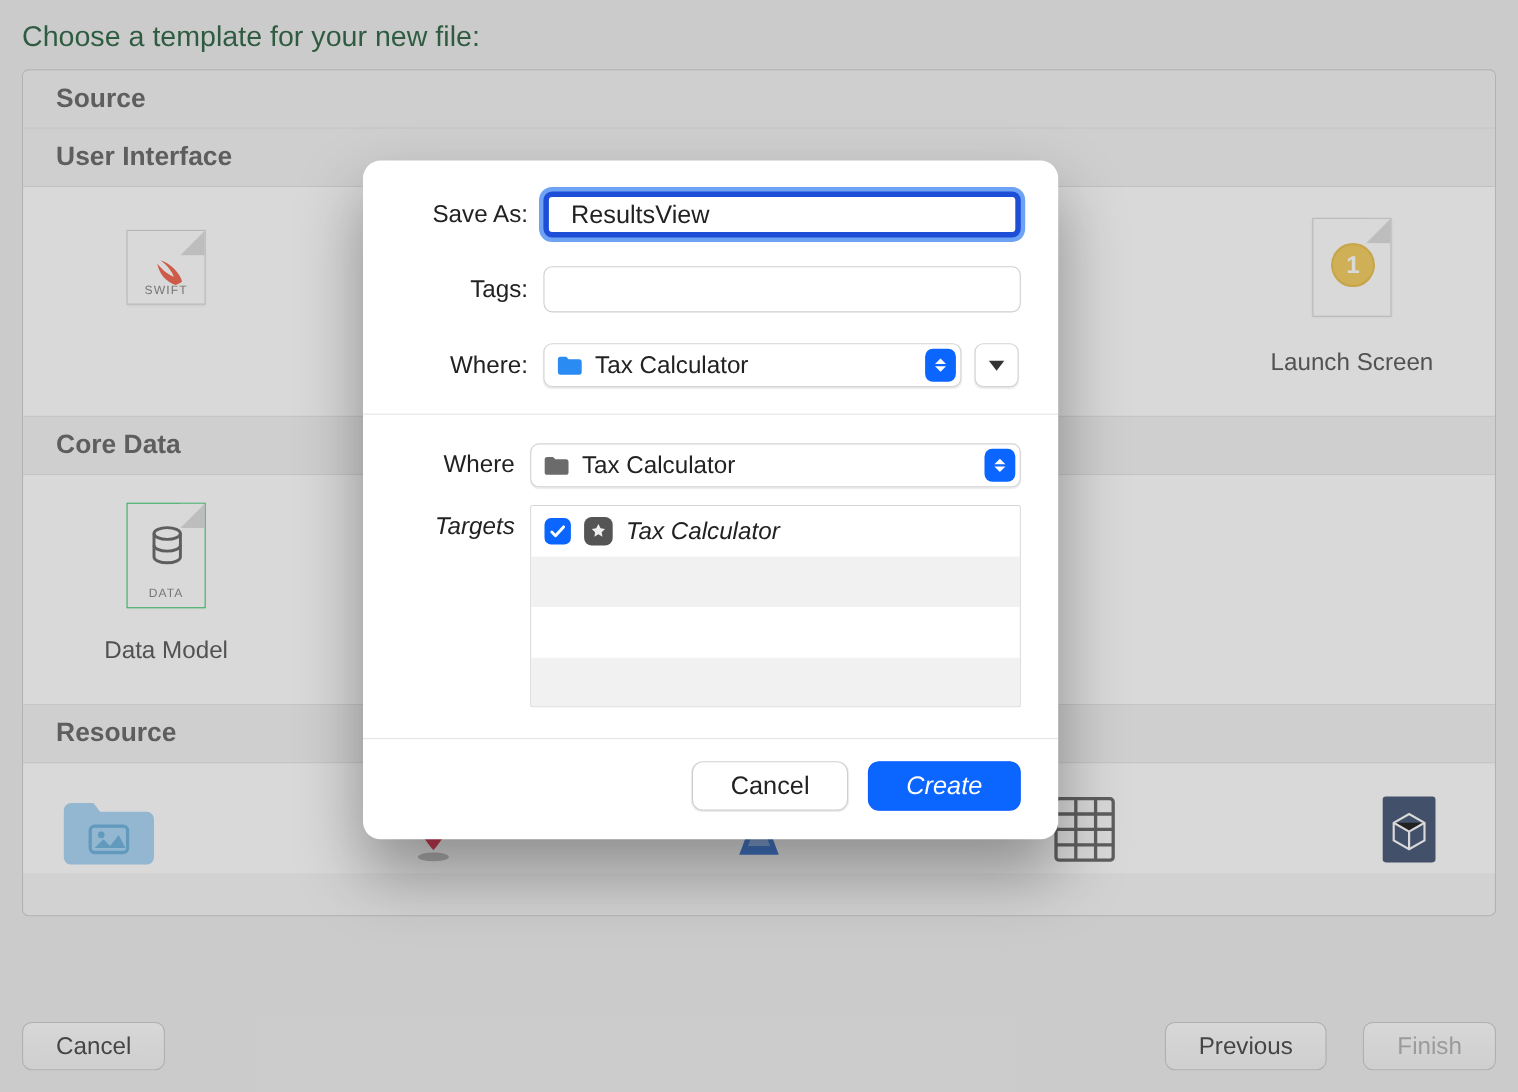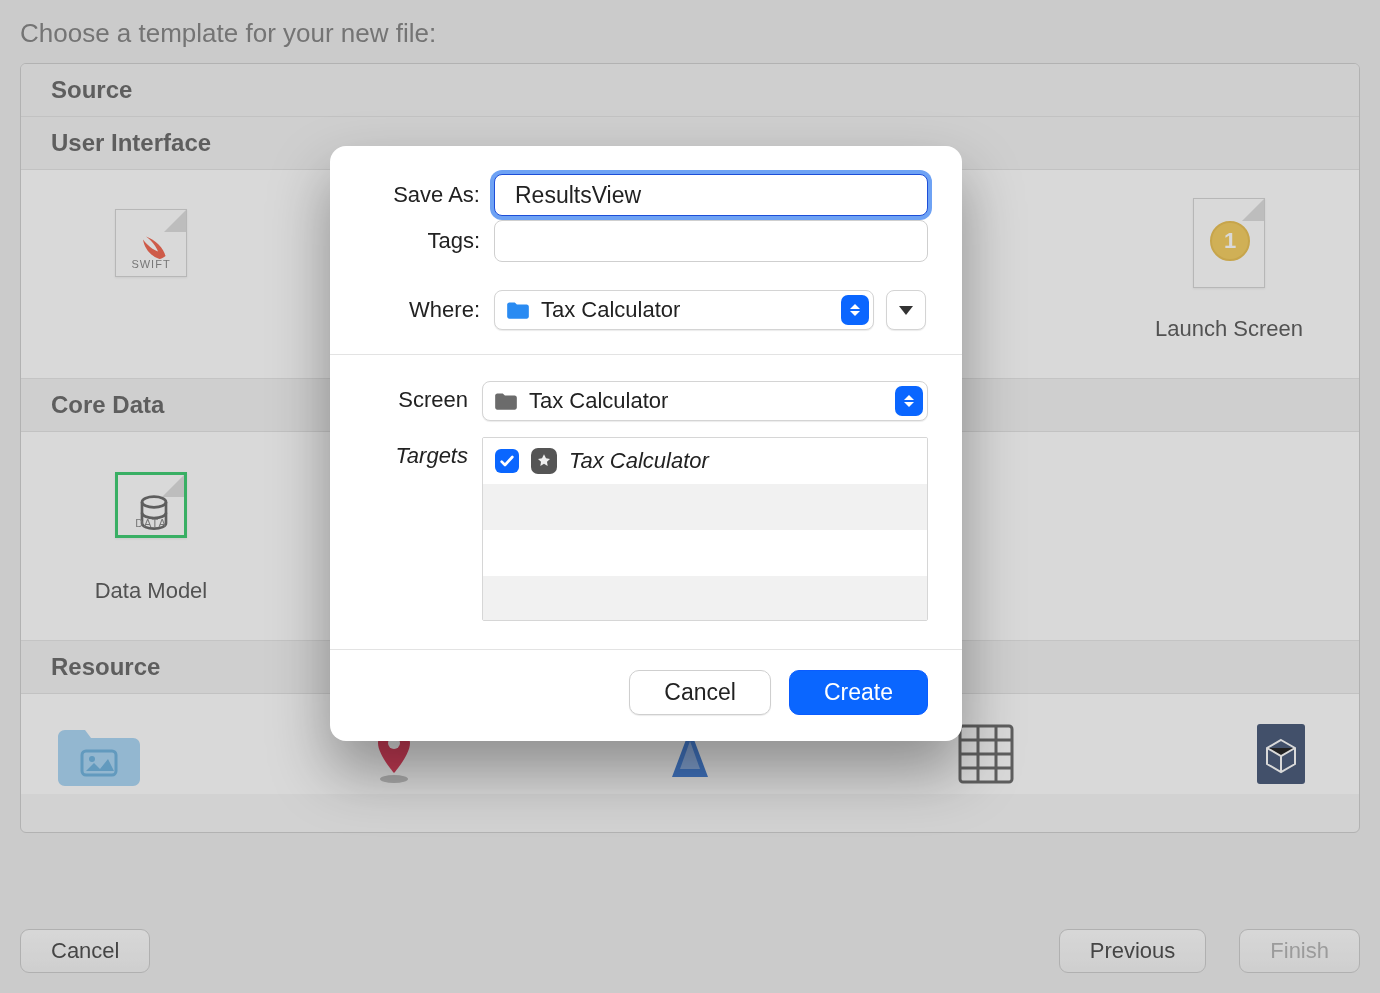--- a/index.html
+++ b/index.html
@@ -17,21 +17,21 @@
     pointer-events: none;
   }
 
   
   .bg {
     position: absolute; inset: 0;
     padding: 18px 20px 20px 20px;
   }
   .bg-title {
     font-size: 26px;
-    color: #737373;
+    color: #14532d;
     margin-bottom: 14px;
   }
   .chooser {
     border: 1px solid #c9c9c9;
     border-radius: 6px;
     background: #f5f5f5;
     height: 770px;
     overflow: hidden;
   }
   .chooser-top {
@@ -141,21 +141,21 @@
     z-index: 10;
     overflow: hidden;
   }
   .sheet-section {
     padding: 28px 34px 24px 34px;
   }
   .sheet-section.bordered { border-bottom: 1px solid #e3e3e3; }
   .field-row {
     display: flex;
     align-items: center;
-    margin-bottom: 4px;
+    margin-bottom: 26px;
   }
   .field-row:last-child { margin-bottom: 0; }
   .field-label {
     width: 130px;
     text-align: right;
     font-size: 22px;
     color: #222;
     padding-right: 14px;
   }
   .text-input {
@@ -163,21 +163,21 @@
     font-size: 23px;
     padding: 6px 14px;
     border: 1px solid #cfcfcf;
     border-radius: 8px;
     background: #fff;
     color: #222;
     height: 42px;
   }
   .text-input.focused {
     outline: none;
-    border: 1px solid #1d4ed8;
+    border: 5px solid #1d4ed8;
     box-shadow: 0 0 0 4px #6ea2f4;
     padding-left: 20px;
   }
   .where-row { display:flex; align-items:center; gap: 12px; }
   .popup {
     flex: 1;
     display: flex;
     align-items: center;
     border: 0.5px solid #d4d4d4;
     border-radius: 8px;
@@ -283,20 +283,21 @@
   .mbtn.secondary {
     background: #fff;
     border: 1px solid #cfcfcf;
     box-shadow: 0 1px 1px rgba(0,0,0,0.08);
     color: #222;
   }
   .mbtn.primary {
     background: #0a66ff;
     border: 1px solid #0a5cff;
     color: #fff;
+    font-style: italic;
   }
 
   
   .folder-icon { width:26px;height:22px;color:#2a8bf2; }
   .folder-gray { width:26px;height:22px;color:#6b6b6b; }
 
   
   .swift-file {
     width: 72px; height: 68px;
     background: #fff;
@@ -313,22 +314,22 @@
   .swift-file .bird {
     position:absolute; left:18px; top:22px; width:36px;height:36px;
     color:#f05138;
   }
   .swift-file .cap {
     position:absolute; bottom:6px; left:0; right:0;
     text-align:center; font-size:11px; color:#777; letter-spacing:1px;
   }
 
   .data-file {
-    width: 72px; height: 66px;
-    background:#fff;border:3px solid #22c55e;position:relative;
+    width: 72px; height: 96px;
+    background:#fff;border:1px solid #22c55e;position:relative;
     box-shadow: 0 1px 2px rgba(0,0,0,0.08);
   }
   .data-file::before{content:"";position:absolute;top:0;right:0;width:22px;height:22px;background:linear-gradient(135deg,#fff 0 48%,#d8d8d8 52% 100%);}
   .data-file .db{position:absolute;left:20px;top:20px;width:32px;height:38px;color:#555;}
   .data-file .cap{position:absolute;bottom:6px;left:0;right:0;text-align:center;font-size:11px;color:#777;letter-spacing:1px;}
 
   .launch-file {
     width: 72px; height: 90px;
     background:#fff;border:1px solid #d0d0d0;position:relative;
     box-shadow:0 1px 2px rgba(0,0,0,0.08);
@@ -478,21 +479,21 @@
         </div>
         <div class="expand-btn">
           <div class="chevdown"></div>
         </div>
       </div>
     </div>
   </div>
 
   <div class="sheet-section group">
     <div class="aligned-row">
-      <div class="aligned-label">Screen</div>
+      <div class="aligned-label">Where</div>
       <div class="popup" style="flex:1">
         <svg class="folder-gray" viewBox="0 0 24 20" fill="currentColor">
             <path d="M2 5c0-1.1.9-2 2-2h5l2 2h9c1.1 0 2 .9 2 2v9c0 1.1-.9 2-2 2H4c-1.1 0-2-.9-2-2z"></path>
           </svg>
         <span>Tax Calculator</span>
         <div class="arrow-cap">
           <div class="tri up"></div>
             <div class="tri down"></div>
         </div>
       </div>

